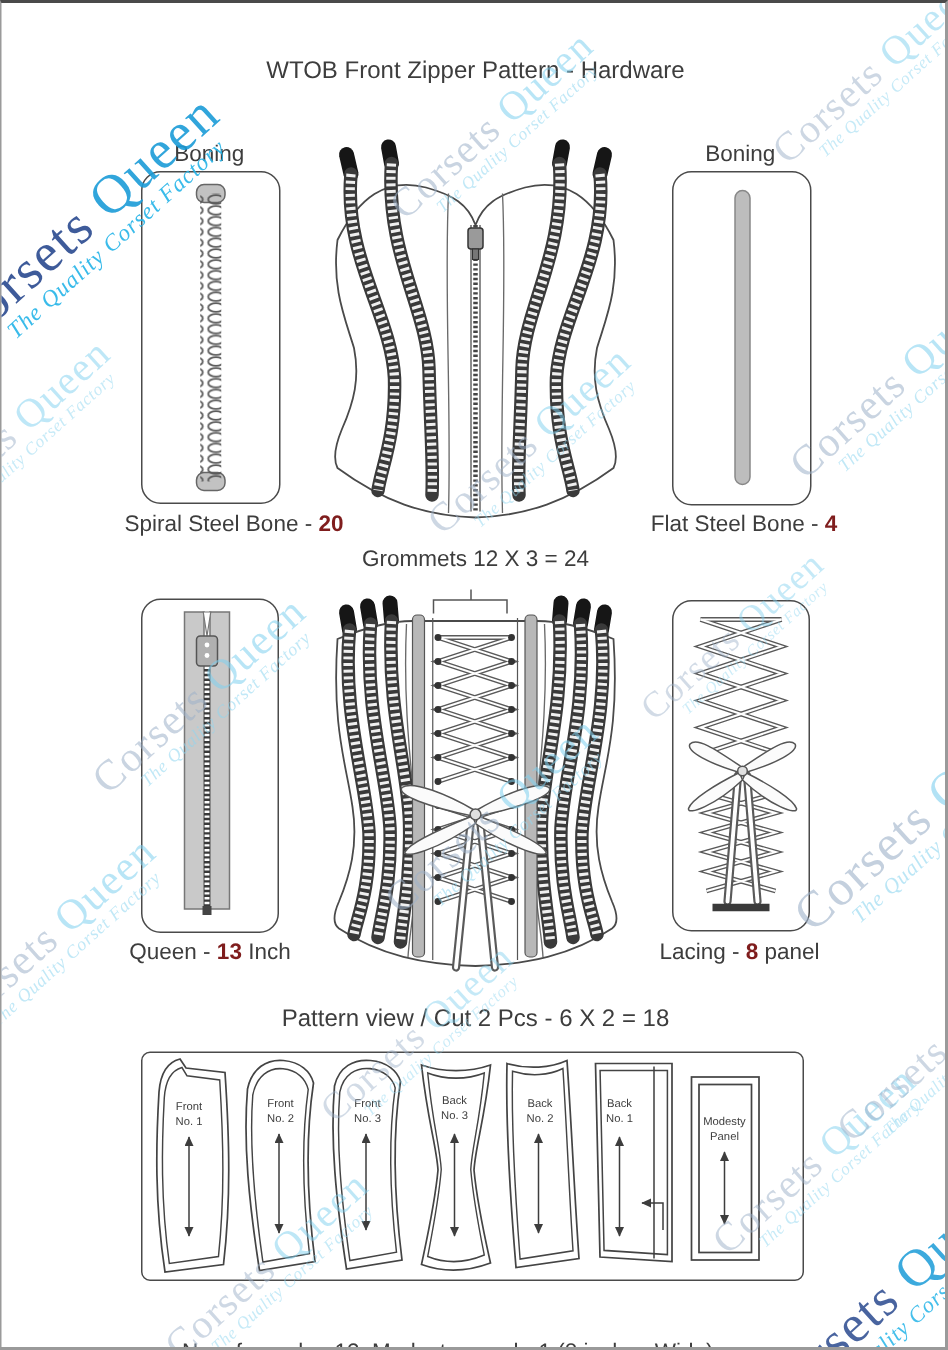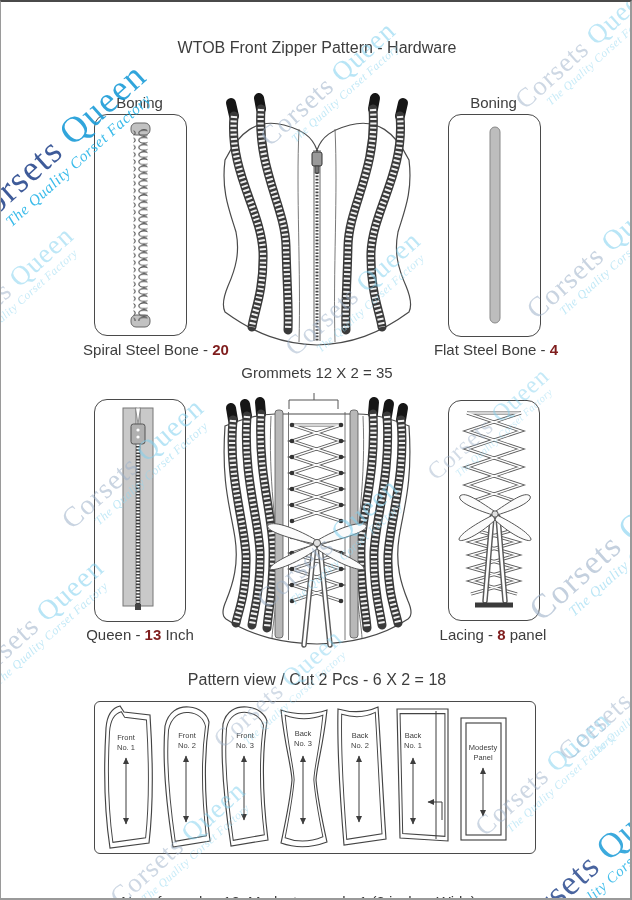--- a/index.html
+++ b/index.html
@@ -99,21 +99,21 @@
 
       <g>
         <line x1="103" y1="58" x2="103" y2="249" stroke="#666" stroke-width="1"></line>
         <line x1="109" y1="58" x2="109" y2="249" stroke="#666" stroke-width="1"></line>
         <line x1="106" y1="58" x2="106" y2="249" stroke="#444" stroke-width="3" stroke-dasharray="1.6 1.6"></line>
         <rect x="101" y="60" width="10" height="14" rx="2" fill="#9a9a9a" stroke="#333" stroke-width="1"></rect>
         <rect x="104" y="74" width="4" height="7" fill="#777" stroke="#333" stroke-width="0.7"></rect>
       </g>
     </svg>
   </div>
-  <div class="abs ctr caption" style="left:216px;top:362px;width:200px;">Grommets 12 X 2 = 35</div>
+  <div class="abs ctr caption" style="left:216px;top:362px;width:200px;">Grommets 12 X 3 = 24</div>
 
   <div class="abs ctr heading" style="left:447px;top:92px;width:91px;">Boning</div>
   <div class="hwbox" style="left:447px;top:112px;width:91px;height:221px;">
     <svg width="91" height="221" viewBox="0 0 91 221">
       <rect x="41" y="12" width="10" height="196" rx="5" fill="#bdbdbd" stroke="#888" stroke-width="1"></rect>
     </svg>
   </div>
   <div class="abs ctr caption" style="left:405px;top:339px;width:180px;">
     <span>Flat Steel Bone - </span><span class="red">4</span><span></span>
   </div>

